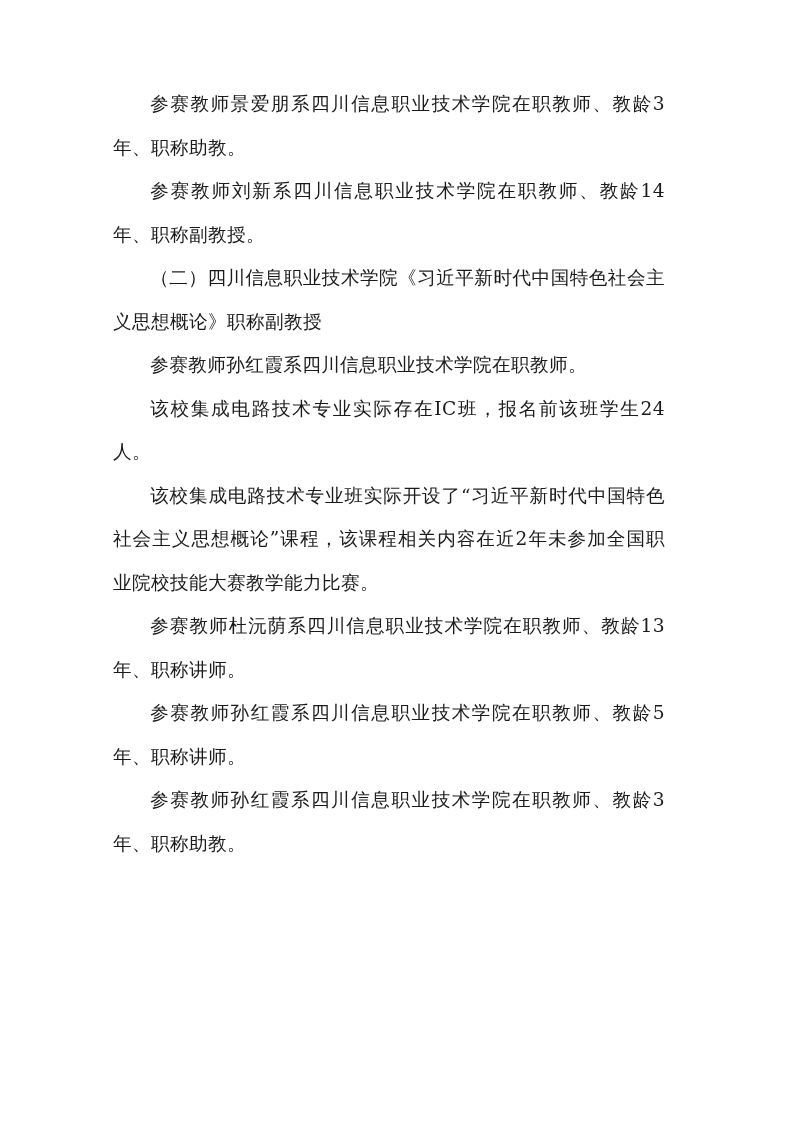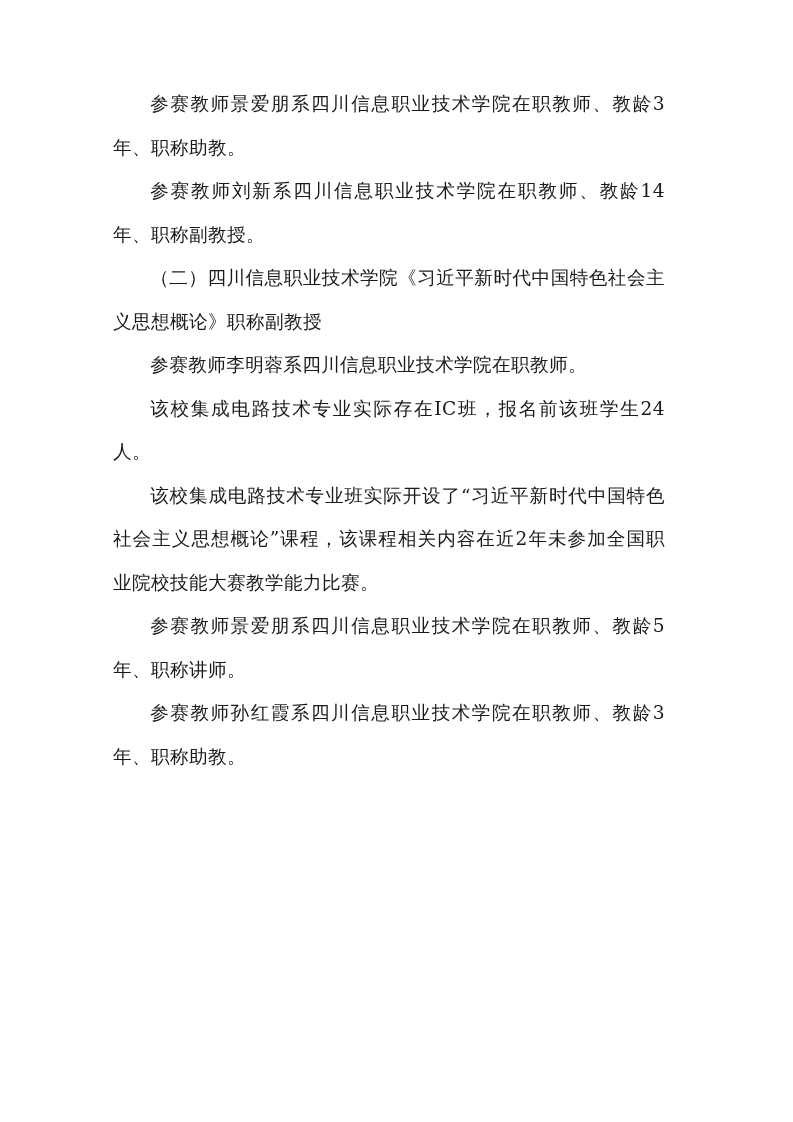--- a/index.html
+++ b/index.html
@@ -45,19 +45,20 @@
   }
 </style>
 </head>
 <body>
 
 <div class="page">
   <div class="doc-body">
     <p class="para">参赛教师景爱朋系四川信息职业技术学院在职教师、教龄3年、职称助教。</p>
     <p class="para">参赛教师刘新系四川信息职业技术学院在职教师、教龄14年、职称副教授。</p>
     <p class="para">（二）四川信息职业技术学院《习近平新时代中国特色社会主义思想概论》职称副教授</p>
-    <p class="para">参赛教师李明蓉系四川信息职业技术学院在职教师。</p>
+    <p class="para">参赛教师孙红霞系四川信息职业技术学院在职教师。</p>
     <p class="para">该校集成电路技术专业实际存在IC班，报名前该班学生24人。</p>
     <p class="para">该校集成电路技术专业班实际开设了“习近平新时代中国特色社会主义思想概论”课程，该课程相关内容在近2年未参加全国职业院校技能大赛教学能力比赛。</p>
-    <p class="para">参赛教师景爱朋系四川信息职业技术学院在职教师、教龄5年、职称讲师。</p>
+    <p class="para">参赛教师杜沅荫系四川信息职业技术学院在职教师、教龄13年、职称讲师。</p>
+    <p class="para">参赛教师孙红霞系四川信息职业技术学院在职教师、教龄5年、职称讲师。</p>
     <p class="para">参赛教师孙红霞系四川信息职业技术学院在职教师、教龄3年、职称助教。</p>
   </div>
 </div>
 
 </body></html>

